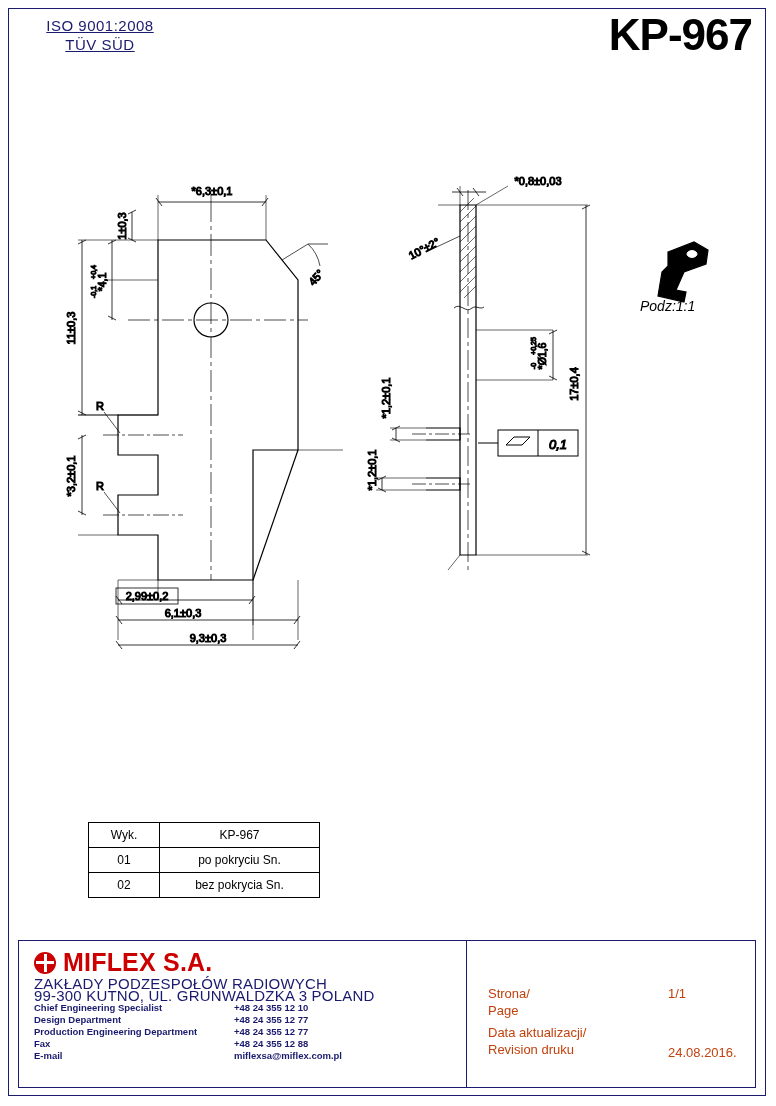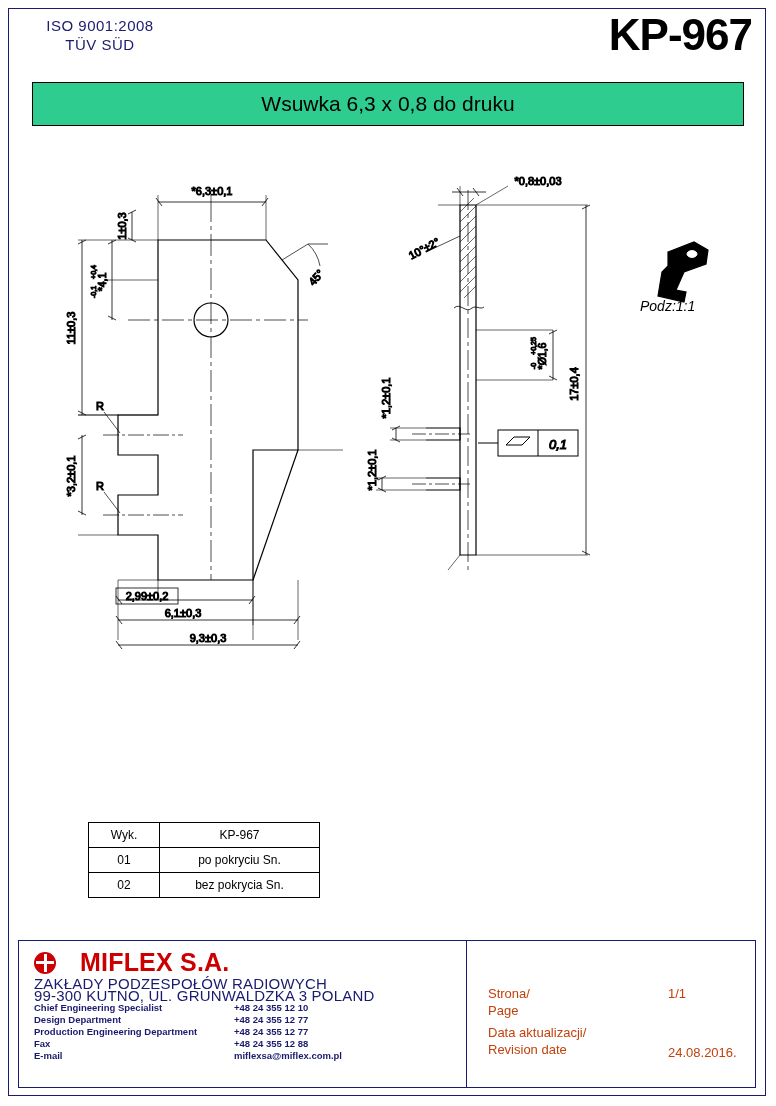--- a/index.html
+++ b/index.html
@@ -31,20 +31,21 @@
   .iso-block {
     position: absolute;
     left: 30px;
     top: 16px;
     color: #1a1a6e;
     font-size: 15px;
     line-height: 19px;
     letter-spacing: 0.5px;
     text-align: center;
     width: 140px;
+    text-decoration: underline;
   }
   .part-code {
     position: absolute;
     right: 24px;
     top: 10px;
     font-size: 44px;
     font-weight: bold;
     letter-spacing: -1px;
     color: #000;
   }
@@ -118,21 +119,21 @@
     width: 0;
     height: 146px;
     border-left: 1.6px solid #1a1a6e;
   }
   .logo-row {
     position: absolute;
     left: 34px;
     top: 948px;
     display: flex;
     align-items: center;
-    gap: 24px;
+    gap: 7px;
   }
   .logo-mark {
     width: 22px;
     height: 22px;
     border-radius: 50%;
     background: #cc0000;
     position: relative;
   }
   .logo-mark::before, .logo-mark::after {
     content: "";
@@ -185,23 +186,20 @@
 
   <div class="frame"></div>
 
   <div class="iso-block">
     <div>ISO 9001:2008</div>
     <div>TÜV SÜD</div>
   </div>
 
   <div class="part-code">KP-967</div>
 
-  <div class="title-bar">
-    <span>Wsuwka 6,3 x 0,8  do druku</span>
-  </div>
 
   <div id="drawing">
     <svg width="758" height="560" viewBox="0 0 758 560">
       <g fill="none" stroke="#000" stroke-width="1.1" stroke-linejoin="miter">
 
         <path d="M150,100 L258,100 L290,140 L290,310 L290,310 L258,350 L258,350
                  L258,350" stroke="none"></path>
         <path d="M150,100
                  L258,100
                  L290,140
@@ -458,17 +456,17 @@
   </div>
 
   <div class="f-right f-r1">
     <div>Strona/</div>
     <div>Page</div>
   </div>
   <div class="f-right f-r1v">1/1</div>
 
   <div class="f-right f-r2">
     <div>Data aktualizacji/</div>
-    <div>Revision date</div>
+    <div>Revision druku</div>
   </div>
   <div class="f-right f-r2v">24.08.2016.</div>
 
 </div>
 
 </body></html>

